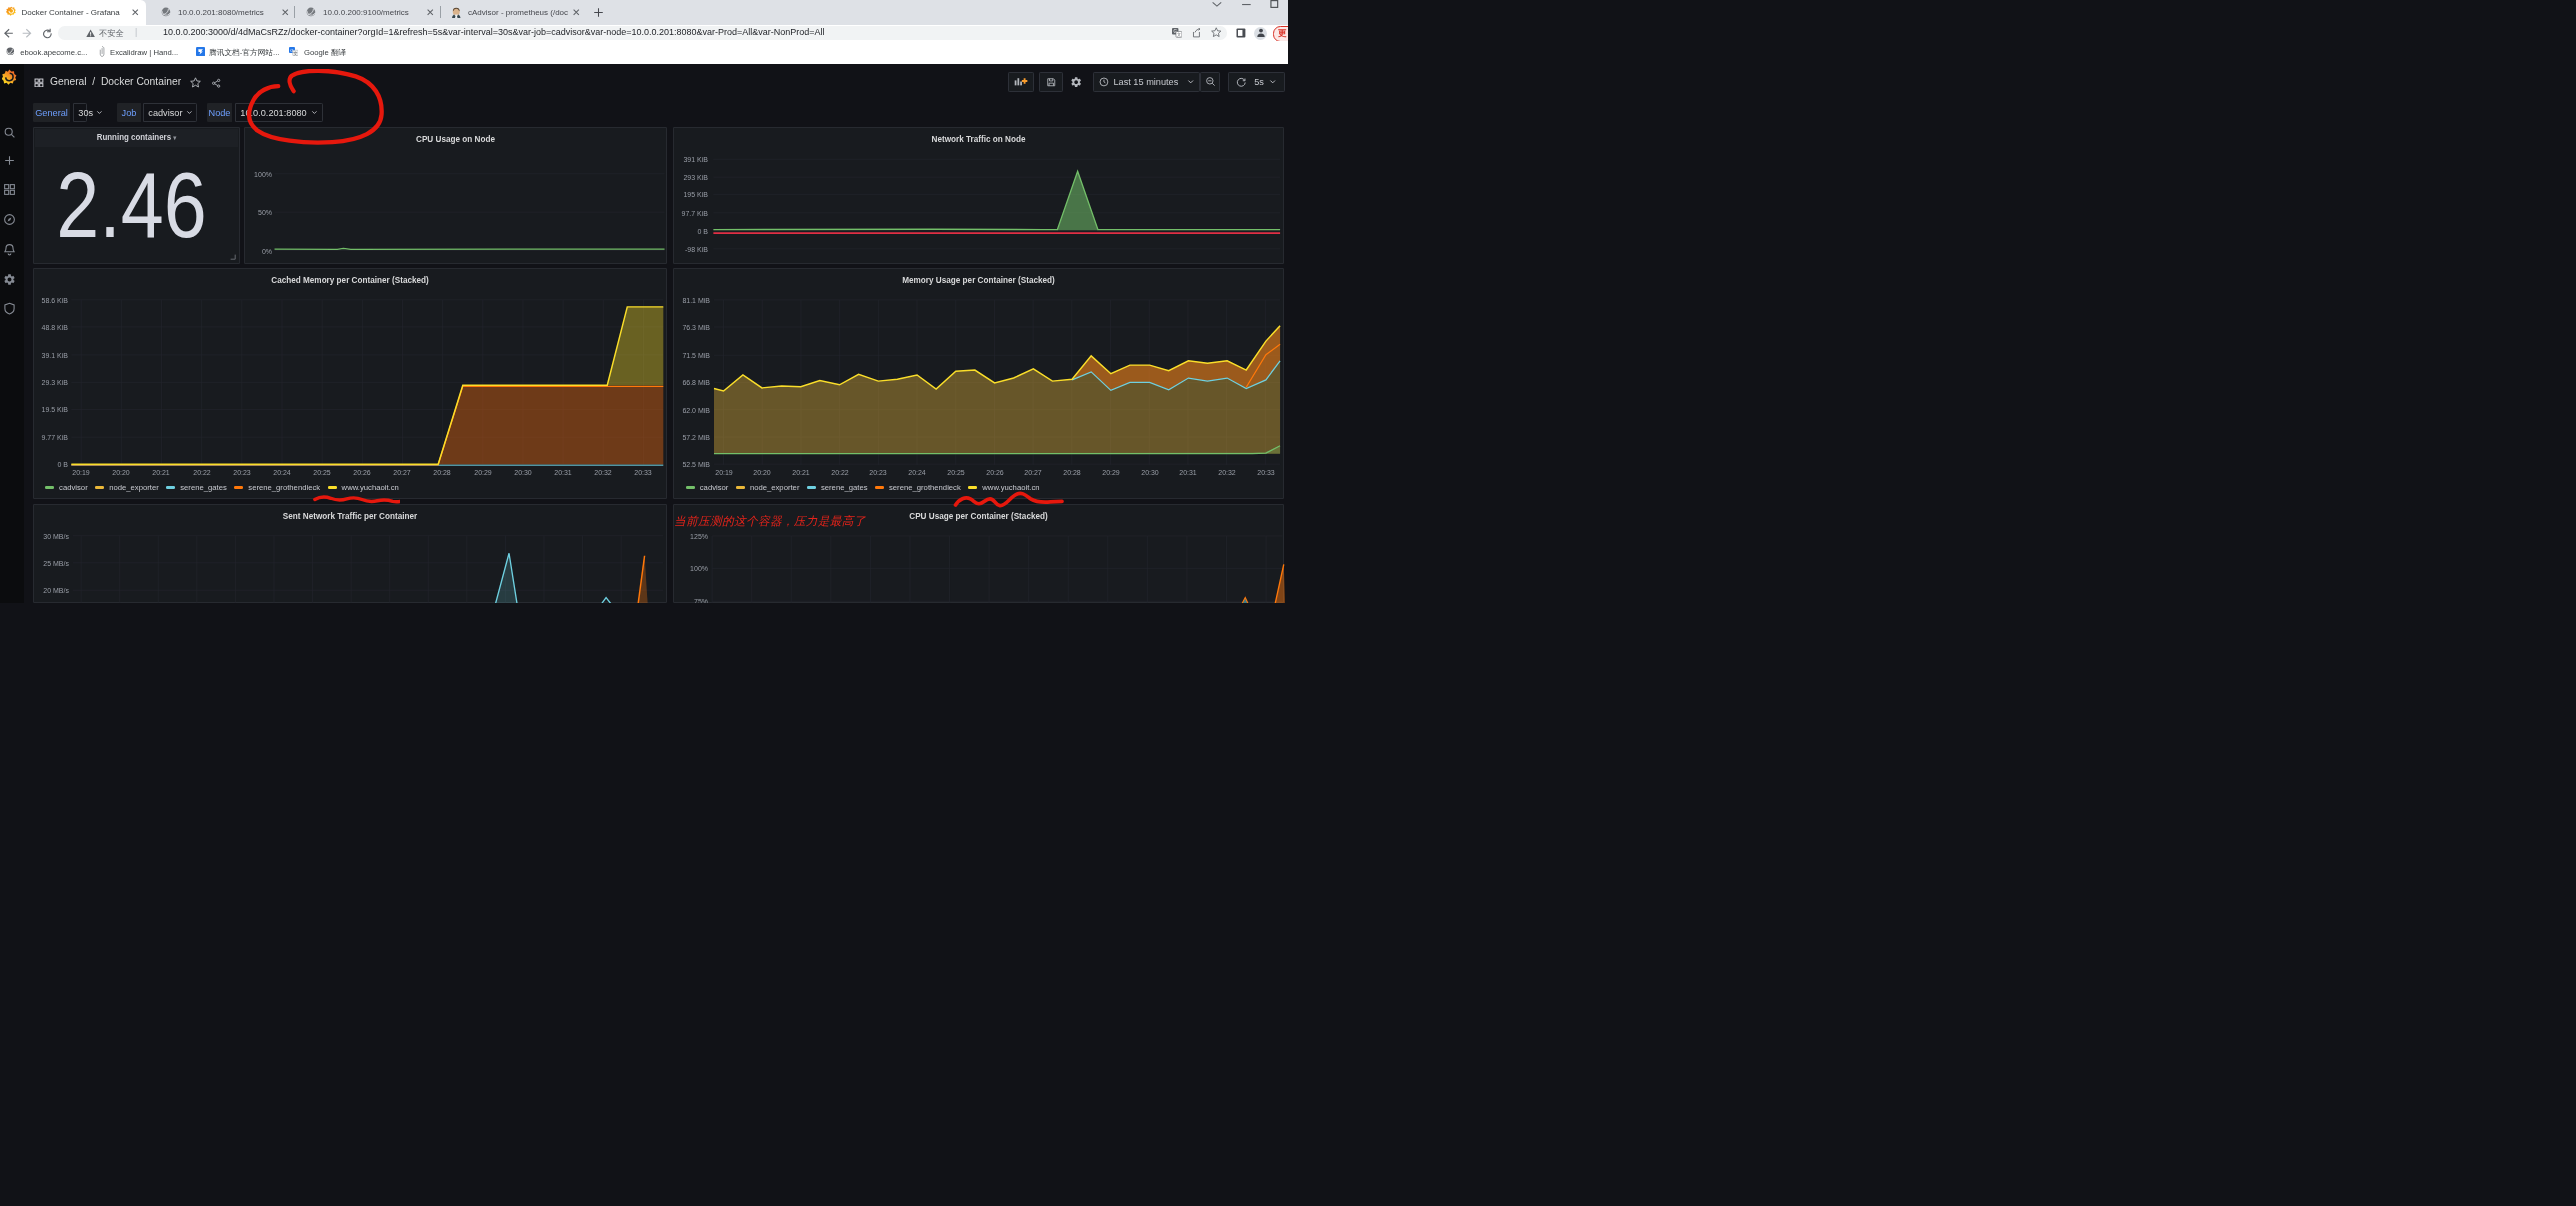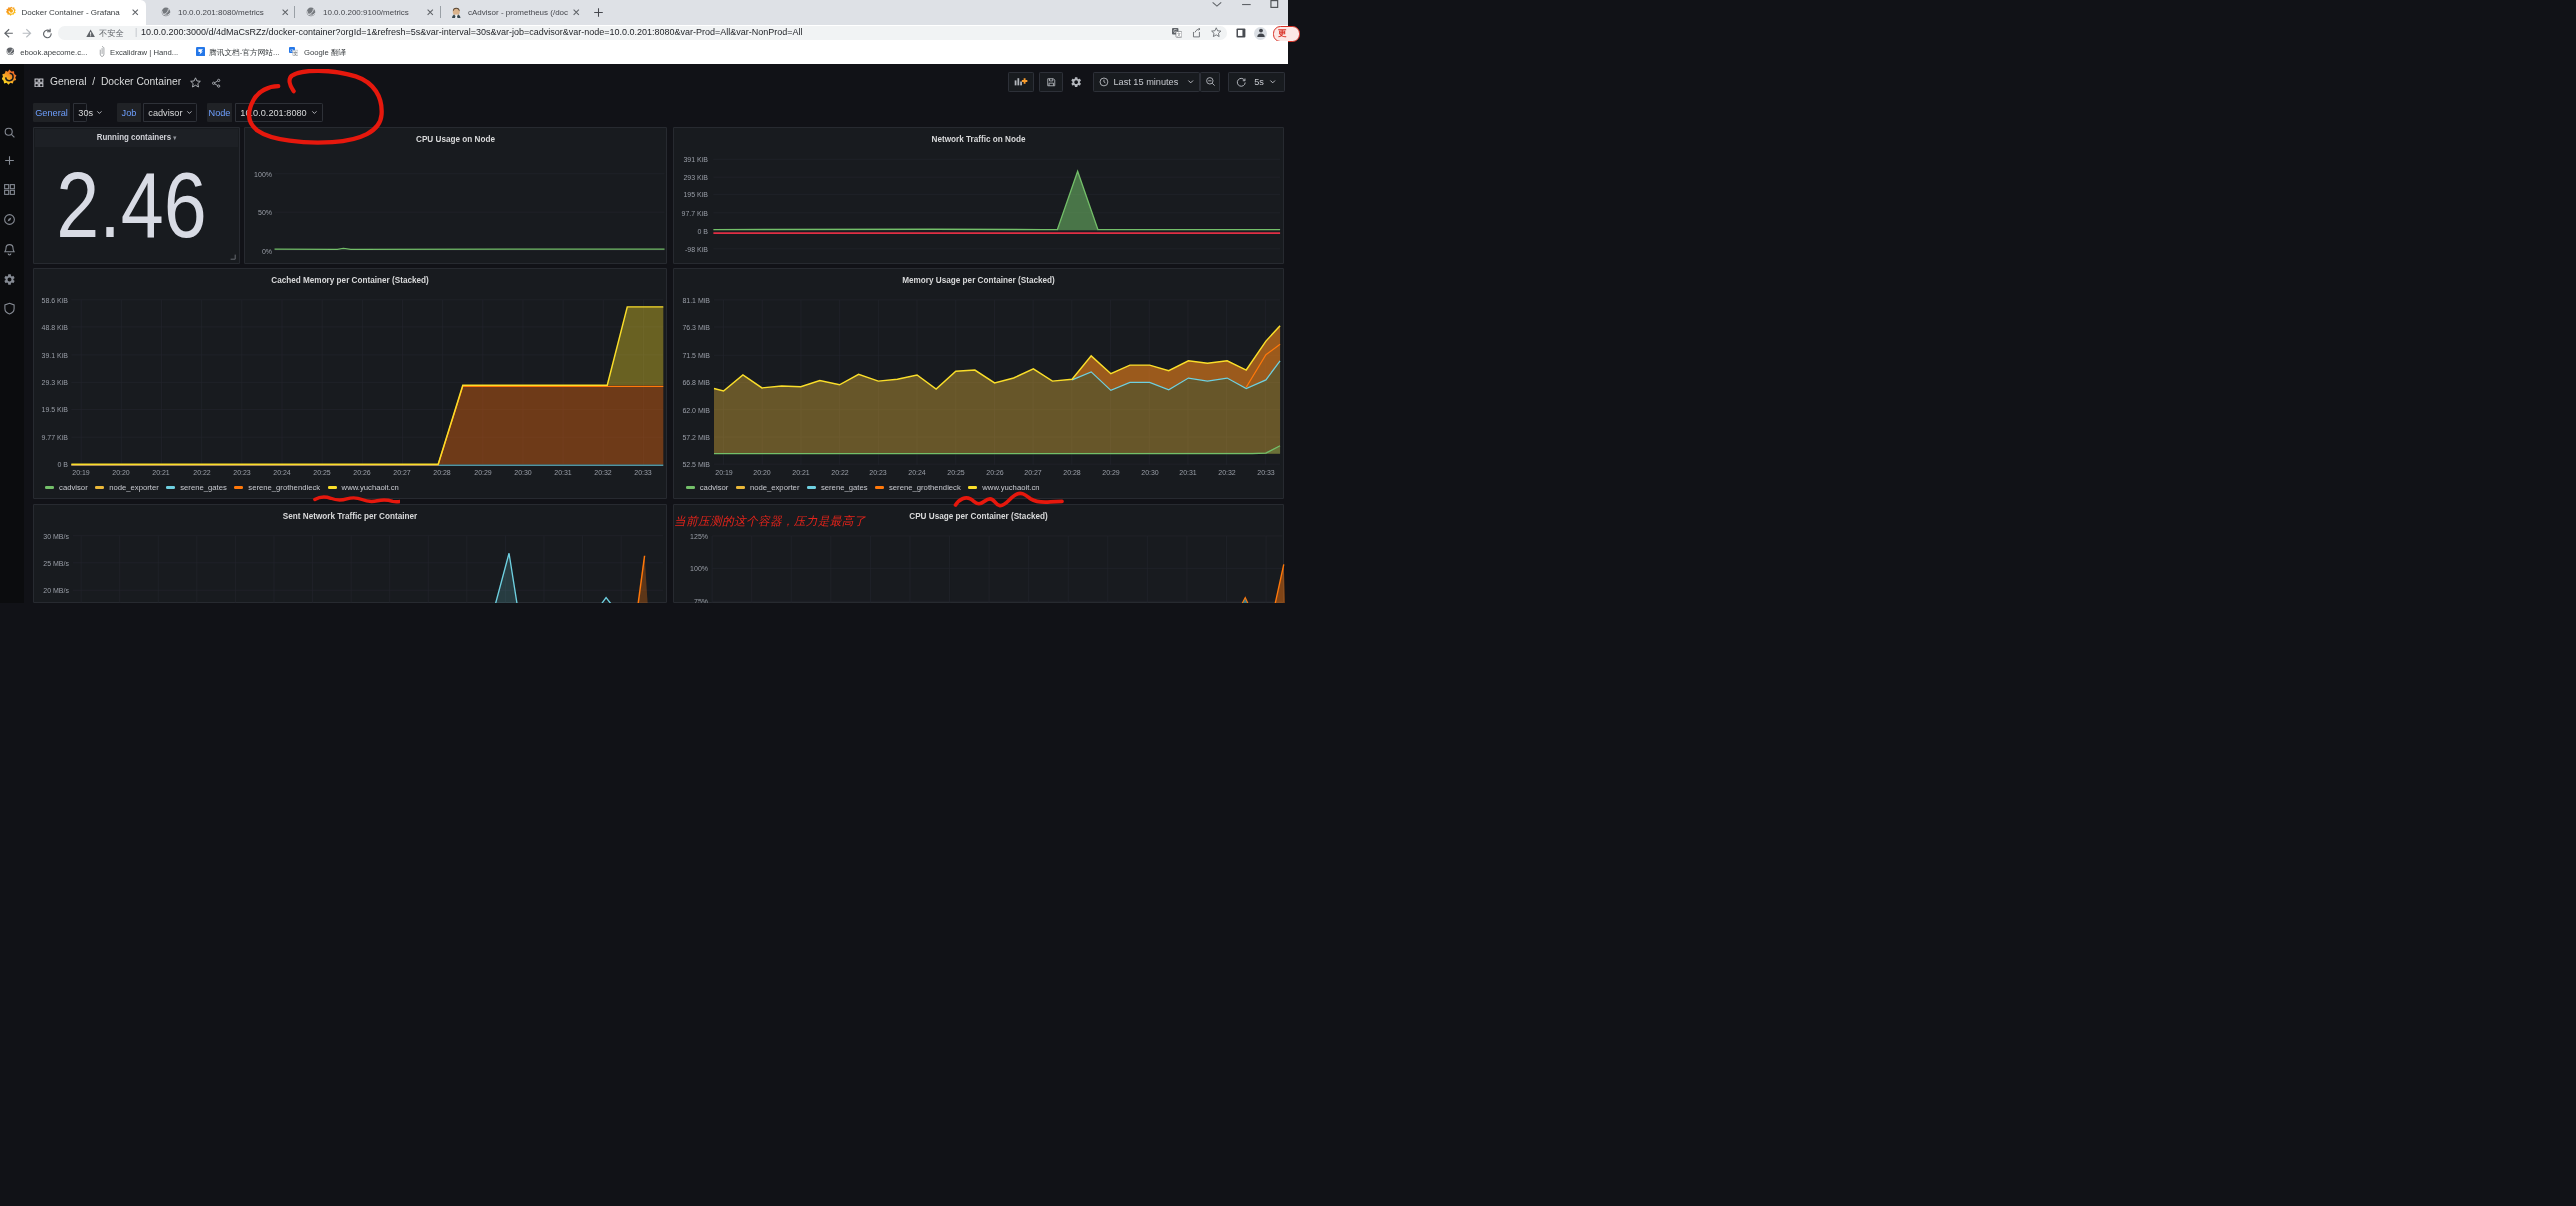--- a/index.html
+++ b/index.html
@@ -1,17 +1,17 @@
 <!DOCTYPE html>
 <html style="font-size:9.9px"><head>
 <meta charset="utf-8">
 <style>
   html,body{margin:0;padding:0;background:#111217;}
   #app{position:relative;width:1288px;height:603px;overflow:hidden;
-    font-family:"Liberation Sans",sans-serif;padding-left:44px;}
+    font-family:"Liberation Sans",sans-serif;}
   .abs{position:absolute;}
   
   #tabbar{position:absolute;left:0;top:0;width:1288px;height:24.6px;background:#dee1e6;}
   .tabtitle{position:absolute;top:7.7px;font-size:8px;color:#45474d;white-space:nowrap;overflow:hidden;}
   .tabx{position:absolute;top:6.8px;width:10.5px;height:10.5px;color:#5f6368;}
   .tabdiv{position:absolute;top:6.2px;width:0.6px;height:12.3px;background:#9aa0a6;}
   #activetab{position:absolute;left:0;top:0;width:146px;height:24.6px;background:#fff;border-radius:0 5.5px 0 0;}
   #toolbar{position:absolute;left:0;top:24.6px;width:1288px;height:16px;background:#fff;}
   #omnibox{position:absolute;left:58px;top:26px;width:1169px;height:13.5px;background:#f1f3f4;border-radius:6.8px;}
   #bookbar{position:absolute;left:0;top:41px;width:1288px;height:23.4px;background:#fff;}
@@ -109,21 +109,21 @@
       <path d="M76.8 1 L76.8 6 L71.8 6" stroke="#5f6368" stroke-width="1.9" fill="none"></path>
   </svg>
 
   <svg class="abs" style="left:86px;top:29px" width="9.2" height="8.6" viewBox="0 0 16 15">
     <path d="M8 1 L15.5 14 H0.5 Z" fill="#5f6368"></path>
       <rect x="7.2" y="5.5" width="1.7" height="4.5" fill="#fff"></rect>
       <rect x="7.2" y="11" width="1.7" height="1.7" fill="#fff"></rect>
   </svg>
   <div class="abs" style="left:99px;top:28px;font-size:8.3px;color:#5f6368;">不安全</div>
   <div class="abs" style="left:135px;top:27px;font-size:8.6px;color:#b8bcc1;">|</div>
-  <div class="abs" style="left:141px;top:27px;font-size:9px;color:#24262b;letter-spacing:0px;">10.0.0.200:3000/d/4dMaCsRZz/docker-container?orgId=1&amp;refresh=5s&amp;var-interval=30s&amp;var-job=cadvisor&amp;var-node=10.0.0.201:8080&amp;var-Prod=All&amp;var-NonProd=All</div>
+  <div class="abs" style="left:163px;top:27px;font-size:9px;color:#24262b;letter-spacing:0px;">10.0.0.200:3000/d/4dMaCsRZz/docker-container?orgId=1&amp;refresh=5s&amp;var-interval=30s&amp;var-job=cadvisor&amp;var-node=10.0.0.201:8080&amp;var-Prod=All&amp;var-NonProd=All</div>
 
   <svg class="abs" style="left:1172px;top:28px" width="9.9" height="9.9" viewBox="0 0 20 20">
     <rect x="0" y="0" width="13" height="13" rx="2" fill="#5f6368"></rect>
     <text x="6.5" y="10" font-size="9" fill="#fff" text-anchor="middle" font-family="Liberation Sans">G</text>
     <rect x="8" y="7" width="12" height="12" rx="2" fill="#fff" stroke="#5f6368" stroke-width="1.2"></rect>
     <text x="14" y="17" font-size="9" fill="#5f6368" text-anchor="middle" font-family="Liberation Sans">文</text>
   </svg>
   <svg class="abs" style="left:1192px;top:28px" width="9.9" height="9.9" viewBox="0 0 20 20">
     <path d="M3 8 V18 H15 V8" fill="none" stroke="#5f6368" stroke-width="1.7"></path>
     <path d="M6 9 C8 4 12 2 16 2 L13 0 M16 2 L13 5" fill="none" stroke="#5f6368" stroke-width="1.7"></path>

